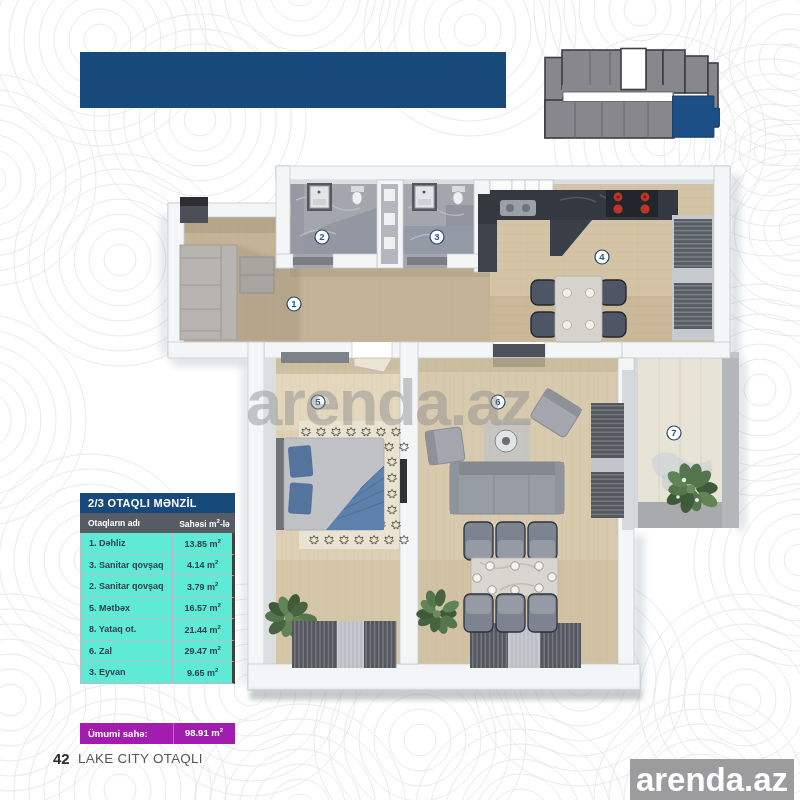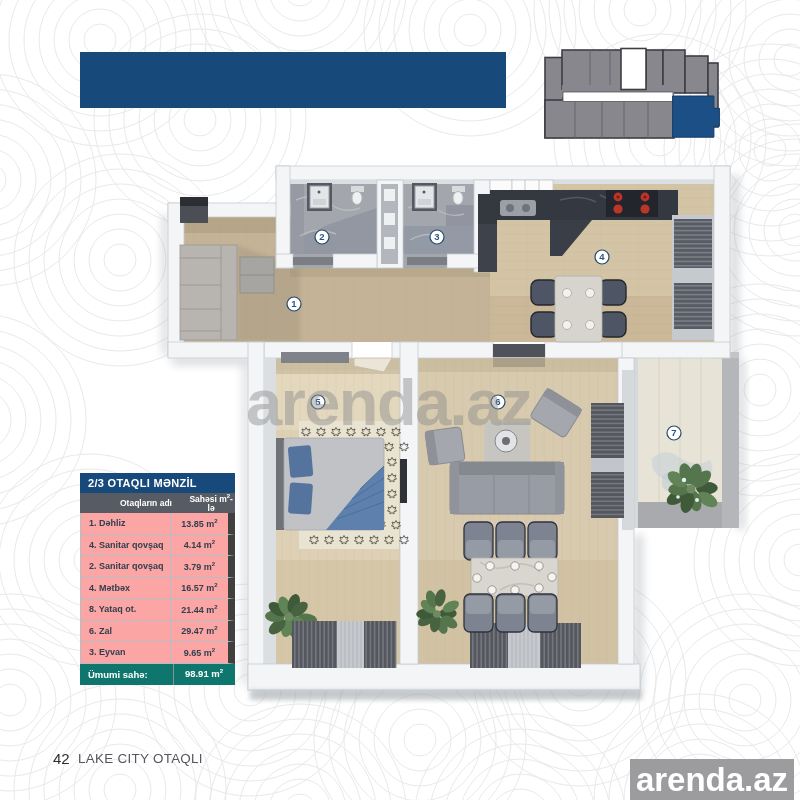--- a/index.html
+++ b/index.html
@@ -1,26 +1,26 @@
 <!DOCTYPE html>
 <html><head><meta charset="utf-8"><style>
 html,body{margin:0;padding:0;width:800px;height:800px;overflow:hidden;background:#ffffff;
 font-family:"Liberation Sans",sans-serif;}
 #page{position:relative;width:800px;height:800px;}
 .abs{position:absolute;}
 #tbl{position:absolute;left:80px;top:473px;width:155px;font-weight:bold;}
-#tbl .hdr{background:#17497b;color:#fff;font-size:11px;height:20px;line-height:20px;padding-left:8px;letter-spacing:0.3px;}
-#tbl .sub{background:#575b63;color:#fff;display:flex;height:20px;font-size:8.5px;align-items:center;padding-left:32px;}
+#tbl .hdr{background:#17497b;color:#fff;font-size:11px;height:20px;line-height:20px;padding-left:8px;letter-spacing:0.3px;margin-top:20px;}
+#tbl .sub{background:#575b63;color:#fff;display:flex;height:20px;font-size:8.5px;align-items:center;}
 #tbl .sub .c1{width:94px;padding-left:8px;box-sizing:border-box;}
 #tbl .sub .c2{width:61px;text-align:center;}
-#tbl .tr{background:#fca5a5;display:flex;height:20.5px;align-items:center;font-size:9px;color:#31404f;
-border-bottom:1px solid #b6bdc6;border-left:1px solid #b6bdc6;border-right:7px solid #404040;}
+#tbl .tr{background:#5eead4;display:flex;height:20.5px;align-items:center;font-size:9px;color:#31404f;
+border-bottom:1px solid #b6bdc6;border-left:1px solid #b6bdc6;border-right:3px solid #404040;}
 #tbl .tr .c1{width:94px;padding-left:8px;box-sizing:border-box;border-right:1px solid #b6bdc6;height:100%;display:flex;align-items:center;}
 #tbl .tr .c2{width:60px;text-align:center;}
-#tbl .ftr{background:#0f766e;color:#fff;display:flex;height:21px;font-size:9.5px;align-items:center;}
+#tbl .ftr{background:#a21caf;color:#fff;display:flex;height:21px;font-size:9.5px;align-items:center;margin-top:39px;}
 #tbl .ftr .c1{width:94px;padding-left:8px;box-sizing:border-box;border-right:1px solid #8a8e95;height:100%;display:flex;align-items:center;}
 #tbl .ftr .c2{width:60px;text-align:center;}
 sup{font-size:6px;}
 </style></head>
 <body>
 <div id="page">
 
 <svg class="abs" width="800" height="800" style="left:0;top:0">
       <g fill="none" stroke="#e9e9eb" stroke-width="1">
         <circle cx="100" cy="40" r="16"></circle>
@@ -984,29 +984,29 @@
 
 <div class="sub">
         <div class="c1">Otaqların adı</div>
         <div class="c2">Sahəsi m<sup>2</sup>-lə</div>
       </div>
 <div class="tr">
         <div class="c1">1. Dəhliz</div>
         <div class="c2">13.85&nbsp;m<sup>2</sup></div>
       </div>
       <div class="tr">
-        <div class="c1">4. Sanitar qovşaq</div>
+        <div class="c1">3. Sanitar qovşaq</div>
         <div class="c2">4.14&nbsp;m<sup>2</sup></div>
       </div>
       <div class="tr">
         <div class="c1">2. Sanitar qovşaq</div>
         <div class="c2">3.79&nbsp;m<sup>2</sup></div>
       </div>
       <div class="tr">
-        <div class="c1">4. Mətbəx</div>
+        <div class="c1">5. Mətbəx</div>
         <div class="c2">16.57&nbsp;m<sup>2</sup></div>
       </div>
       <div class="tr">
         <div class="c1">8. Yataq ot.</div>
         <div class="c2">21.44&nbsp;m<sup>2</sup></div>
       </div>
       <div class="tr">
         <div class="c1">6. Zal</div>
         <div class="c2">29.47&nbsp;m<sup>2</sup></div>
       </div>
@@ -1014,19 +1014,19 @@
         <div class="c1">3. Eyvan</div>
         <div class="c2">9.65&nbsp;m<sup>2</sup></div>
       </div>
 
 <div class="ftr">
         <div class="c1">Ümumi sahə:</div>
         <div class="c2">98.91&nbsp;m<sup>2</sup></div>
       </div>
 </div>
 
-<div class="abs" style="left:53px;top:750px;font-size:15px;font-weight:normal;color:#2e2e30;">42</div>
+<div class="abs" style="left:53px;top:750px;font-size:15px;font-weight:bold;color:#2e2e30;">42</div>
 
 <div class="abs" style="left:78px;top:751px;font-size:13.4px;color:#55575f;letter-spacing:0.3px;">LAKE CITY OTAQLI</div>
 
 <div class="abs" style="left:630px;top:759px;width:164px;height:41px;background:#9c9c9e;display:flex;align-items:center;justify-content:center;">
 <span style="color:#fff;font-size:33px;font-weight:bold;letter-spacing:0px;">arenda.az</span>
     </div>
 </div>
 </body></html>

